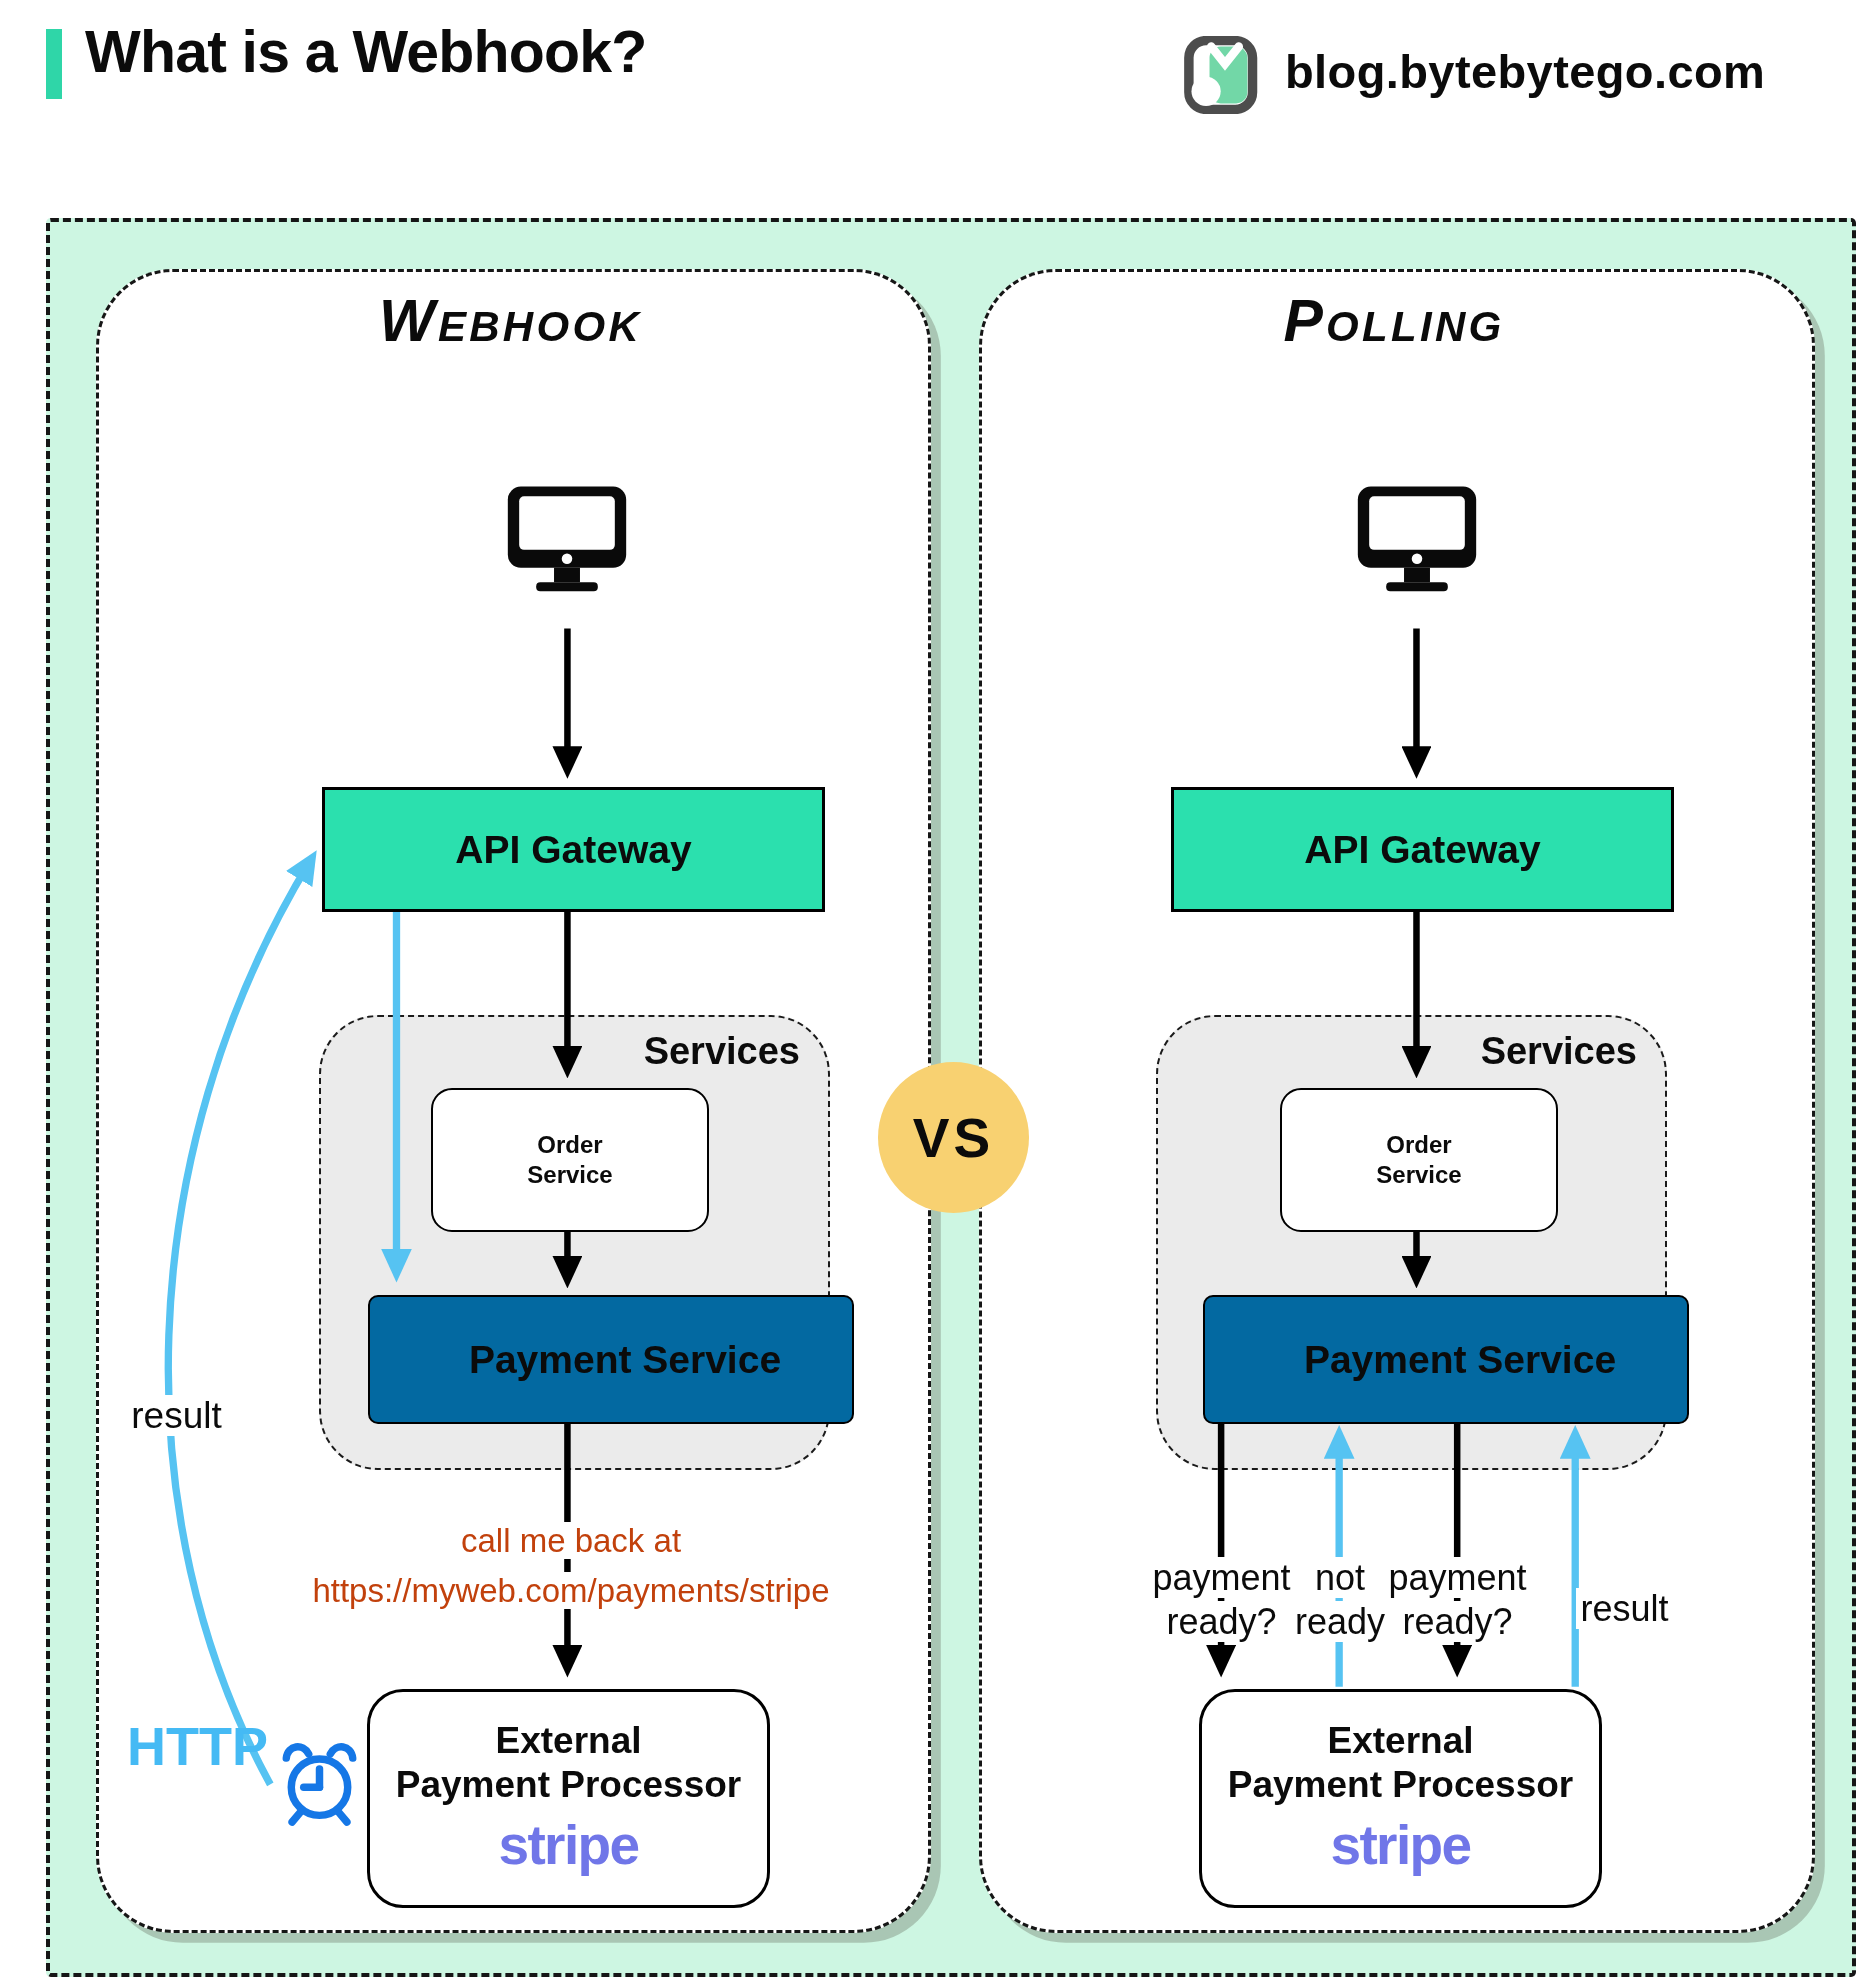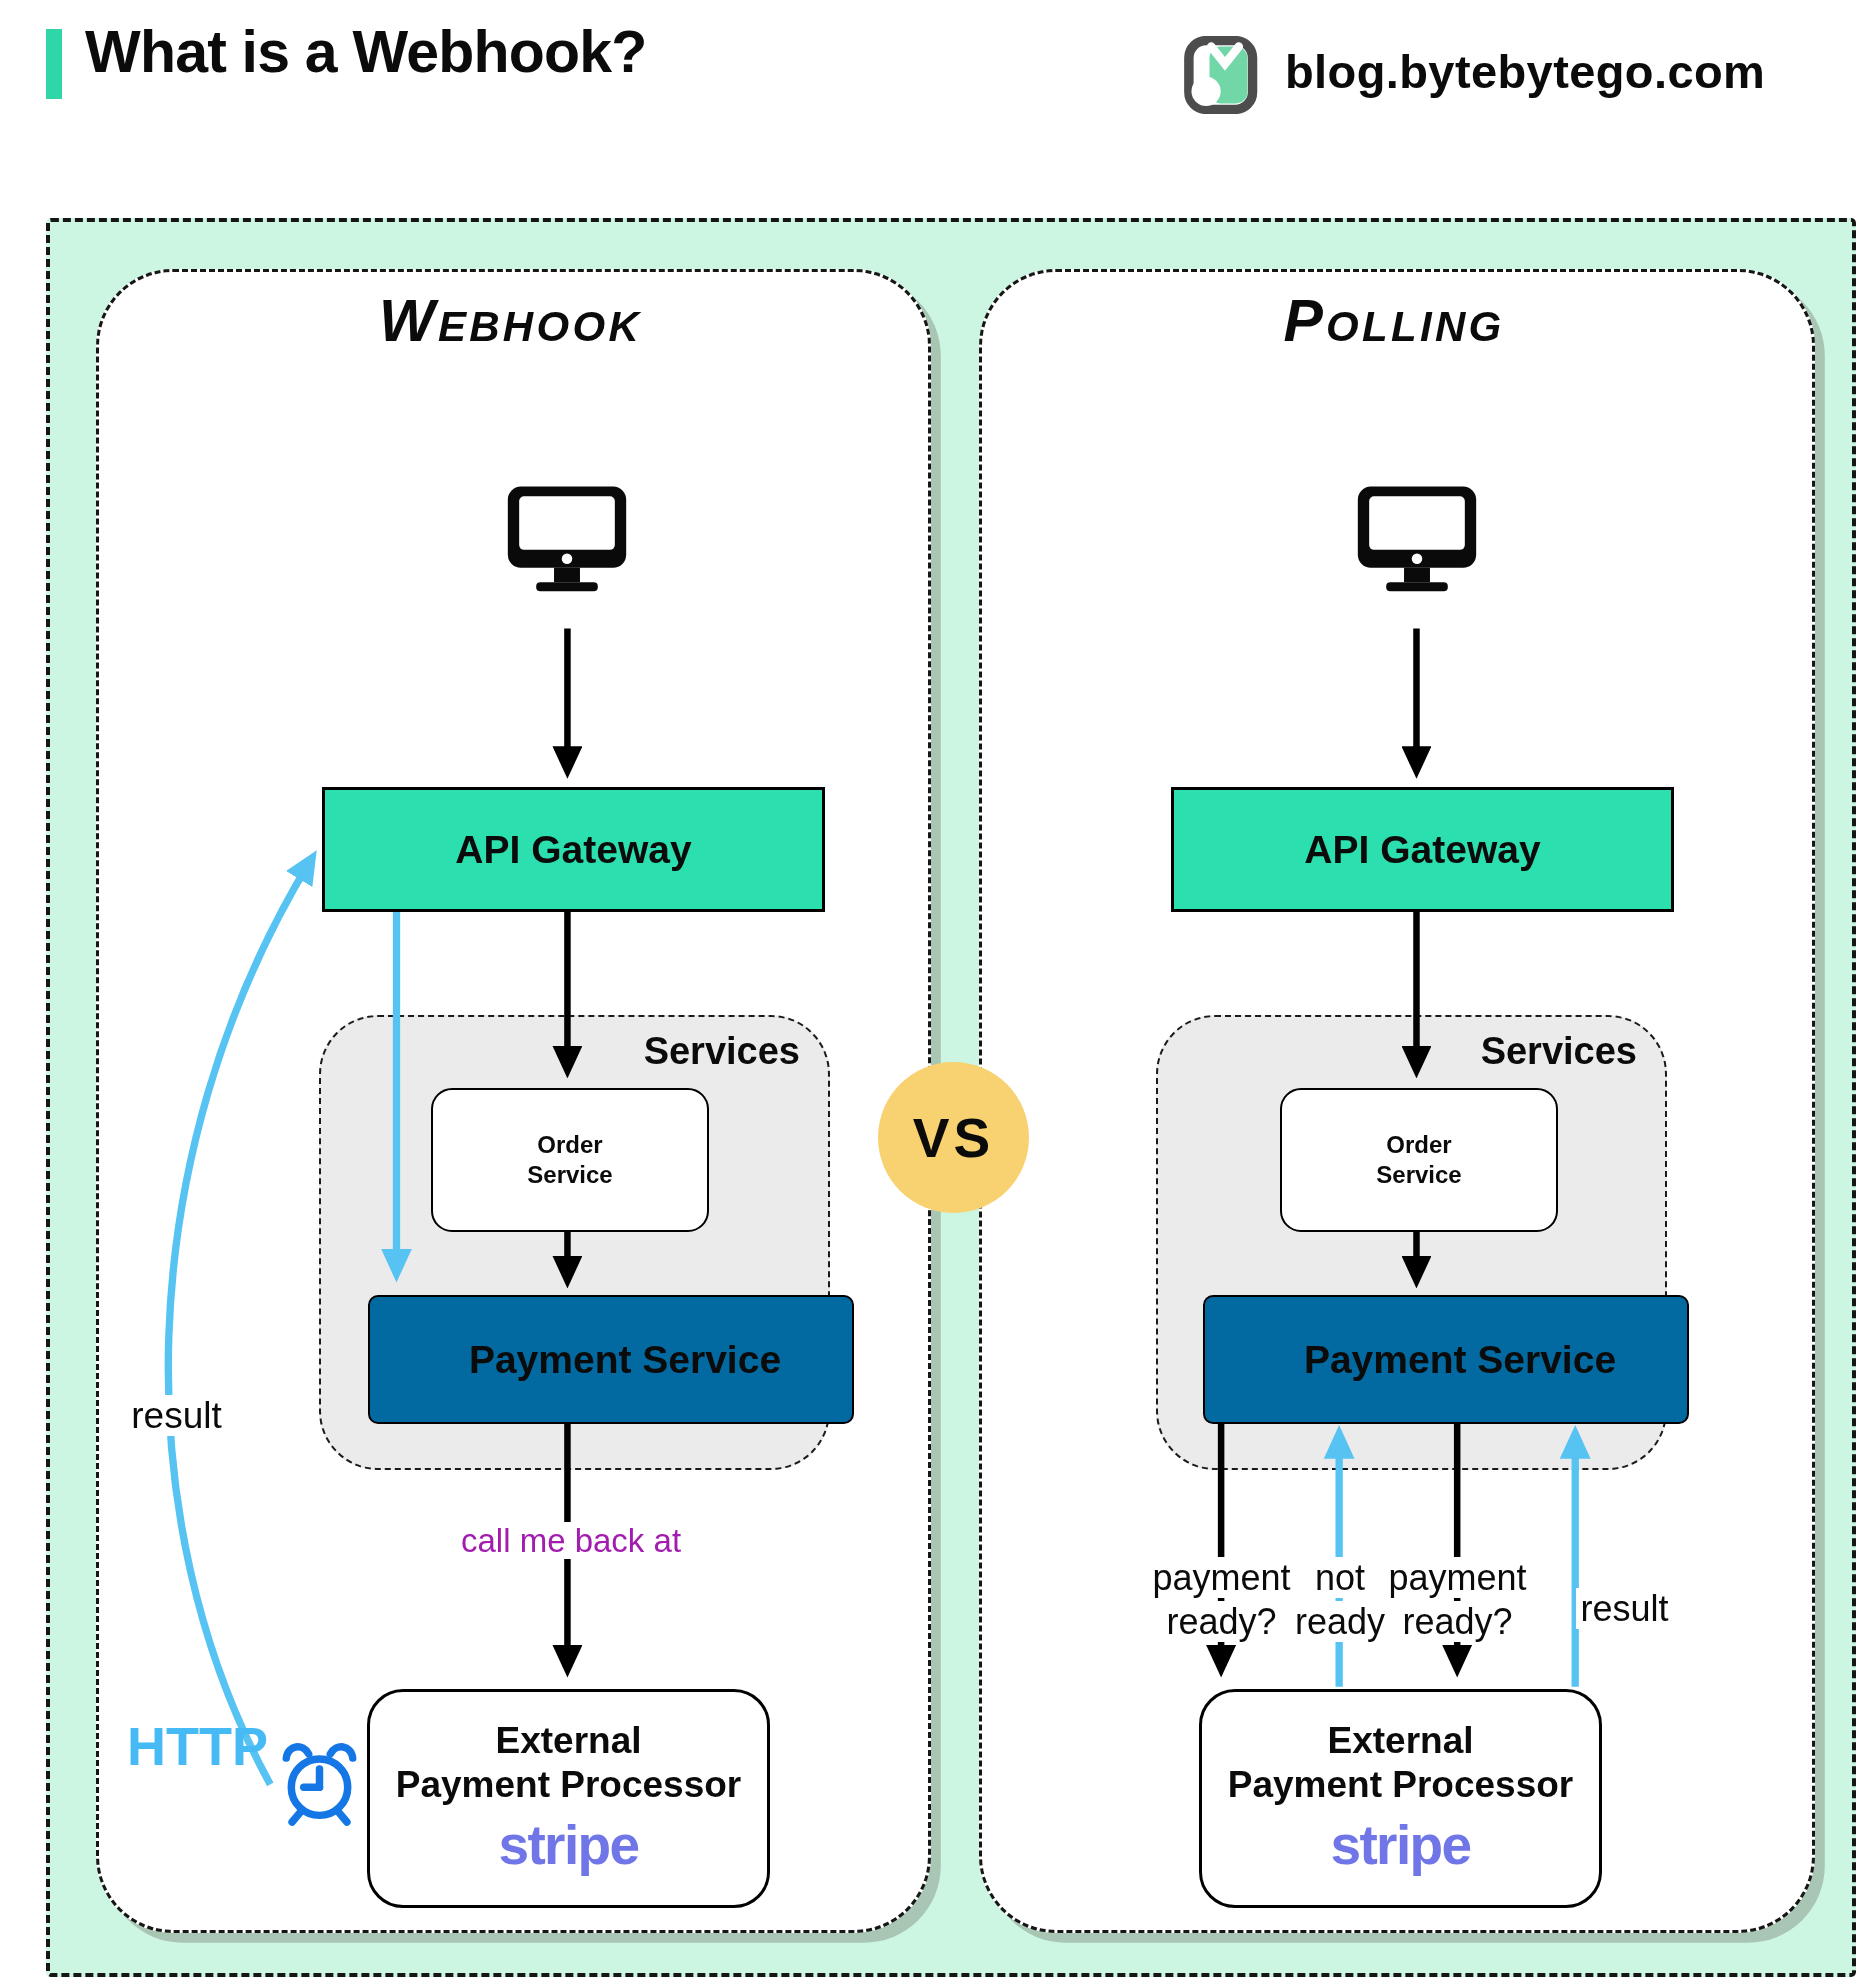--- a/index.html
+++ b/index.html
@@ -57,21 +57,21 @@
 
   .monitor{z-index:5;}
   #monL{left:506px;top:485px;} #monR{left:1356px;top:485px;}
 
   
   .vs{left:878px;top:1062px;width:151px;height:151px;border-radius:50%;background:#f8d171;
       display:flex;align-items:center;justify-content:center;font-size:55px;font-weight:700;
       letter-spacing:4.1px;z-index:7;transform:none;}
 
   
-  .callback{left:269px;top:1516px;width:604px;text-align:center;color:#a21caf;
+  .callback{left:269px;top:1516px;width:604px;text-align:center;color:#c2410c;
             font-size:33px;line-height:1.5;z-index:6;}
   .callback span{background:#fff;padding:0 6.5px;}
 
   .lbl{font-size:36px;font-weight:500;text-align:center;line-height:1.22;z-index:6;margin-top:45px;}
   .lbl span{background:#ffffff;padding:0 4.1px;}
   #lbl-req1{left:1137px;top:1511px;width:169px;}
   #lbl-notready{left:1270px;top:1511px;width:140px;}
   #lbl-req2{left:1373px;top:1511px;width:169px;}
   #lbl-result-r{left:1547px;top:1542px;width:155px;}
   #lbl-result-l{left:104px;top:1348px;width:145px;font-size:37px;}
@@ -154,20 +154,21 @@
 <div class="abs payment" id="payL">Payment Service</div>
 
 <div class="abs external" id="extL">
   <span>External</span>
   <span>Payment Processor</span>
   <span class="brand">stripe</span>
 </div>
 
 <div class="abs callback">
   <span>call me back at</span><br>
+  <span>https://myweb.com/payments/stripe</span>
 </div>
 
 <div class="abs lbl" id="lbl-result-l">
   <span>result</span>
 </div>
 
 <div class="abs" id="lbl-http">HTTP</div>
 
 <svg class="abs clock" width="83" height="88" viewBox="0 0 100 106">
   <g fill="none" stroke="#1577e6" stroke-width="9" stroke-linecap="round">

